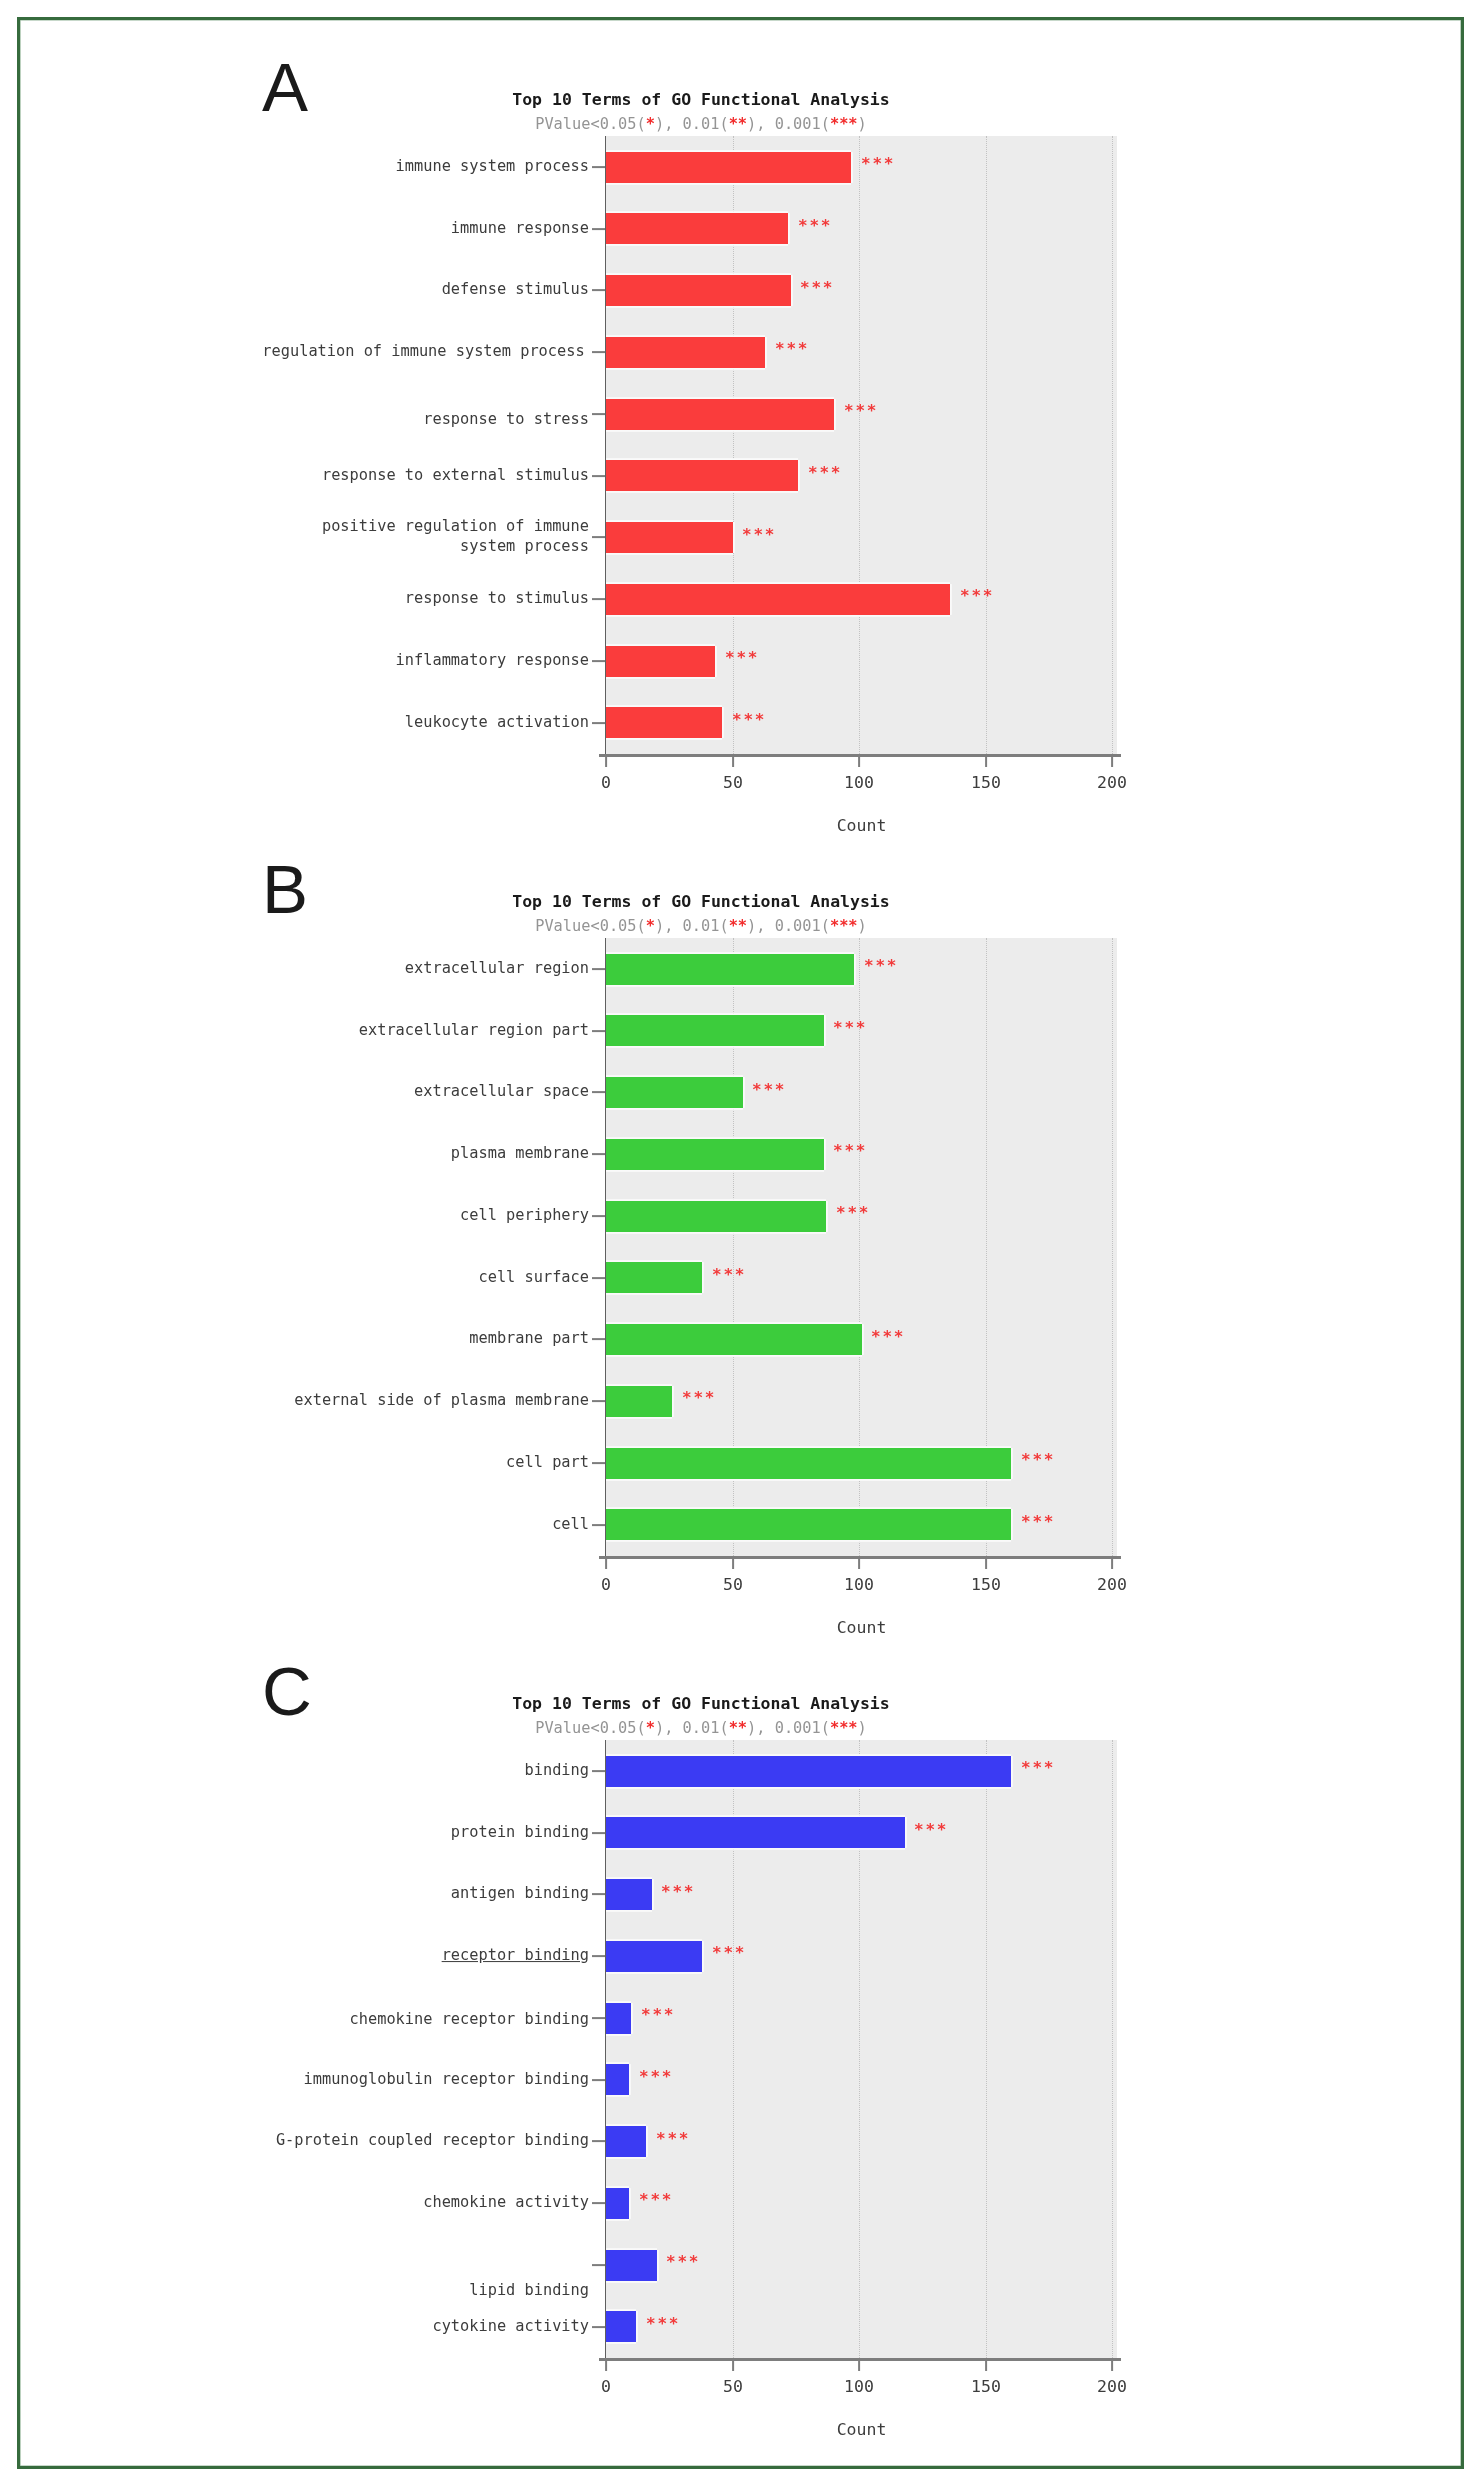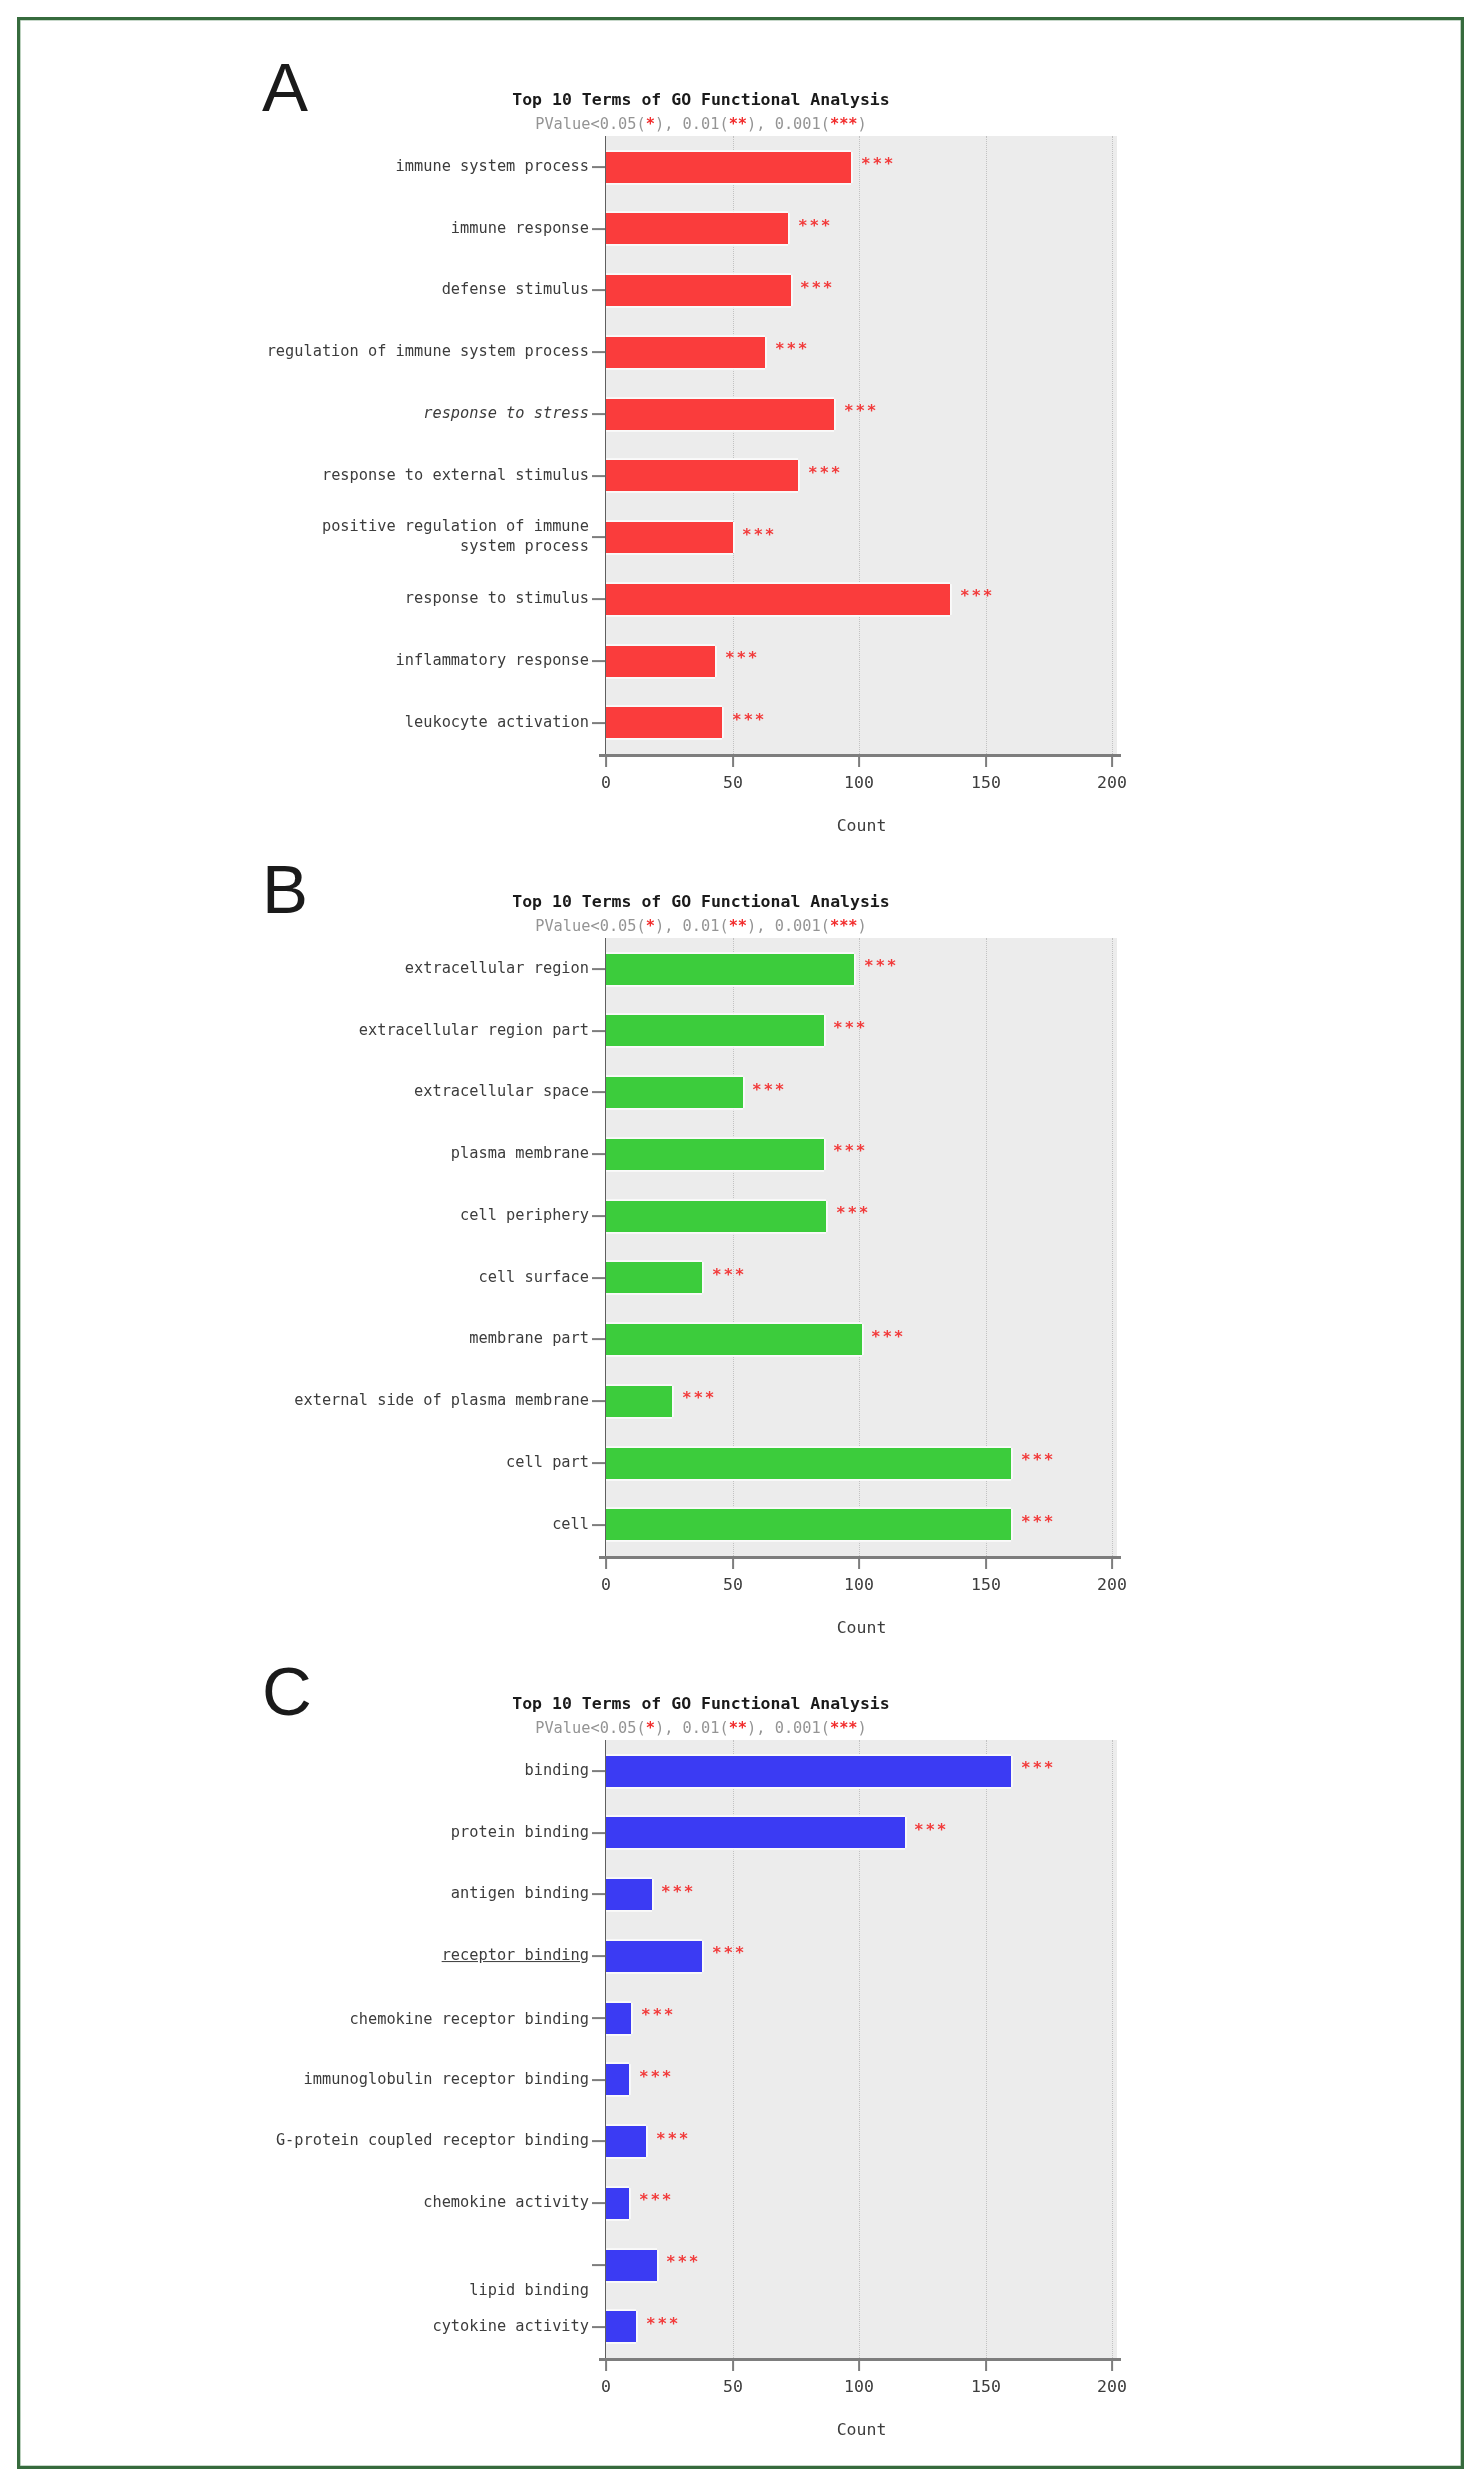--- a/index.html
+++ b/index.html
@@ -35,23 +35,23 @@
       <div class="title">Top 10 Terms of GO Functional Analysis</div>
       <div class="subtitle"><span>PValue&lt;0.05(</span><span class="red">*</span><span>), 0.01(</span><span class="red">**</span><span>), 0.001(</span><span class="red">***</span><span>)</span></div>
     </div>
     <div class="ylabels">
         <div class="ylabel" style="top: 31px;">immune system process</div>
         <div class="ytick" style="top: 31px;"></div>
         <div class="ylabel" style="top: 93px;">immune response</div>
         <div class="ytick" style="top: 93px;"></div>
         <div class="ylabel" style="top: 154px;">defense stimulus</div>
         <div class="ytick" style="top: 154px;"></div>
-        <div class="ylabel" style="top: 216px;">regulation of immune system process</div>
+        <div class="ylabel" style="top: 216px; text-align: center;">regulation of immune system process</div>
         <div class="ytick" style="top: 216px;"></div>
-        <div class="ylabel" style="top: 278px; font-style: italic;">response to stress</div>
+        <div class="ylabel" style="top: 284px;">response to stress</div>
         <div class="ytick" style="top: 278px;"></div>
         <div class="ylabel" style="top: 340px;">response to external stimulus</div>
         <div class="ytick" style="top: 340px;"></div>
         <div class="ylabel" style="top: 401px;">positive regulation of immune system process</div>
         <div class="ytick" style="top: 401px;"></div>
         <div class="ylabel" style="top: 463px;">response to stimulus</div>
         <div class="ytick" style="top: 463px;"></div>
         <div class="ylabel" style="top: 525px;">inflammatory response</div>
         <div class="ytick" style="top: 525px;"></div>
         <div class="ylabel" style="top: 587px;">leukocyte activation</div>

